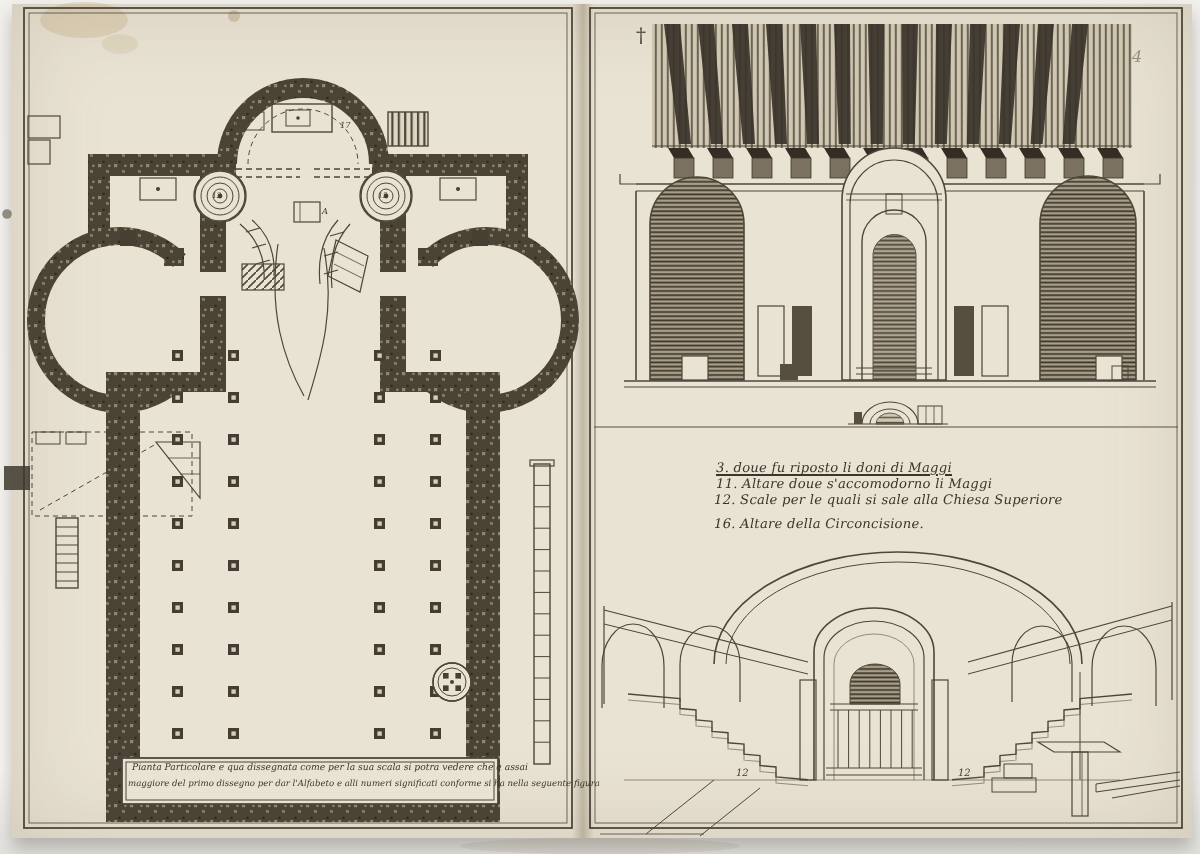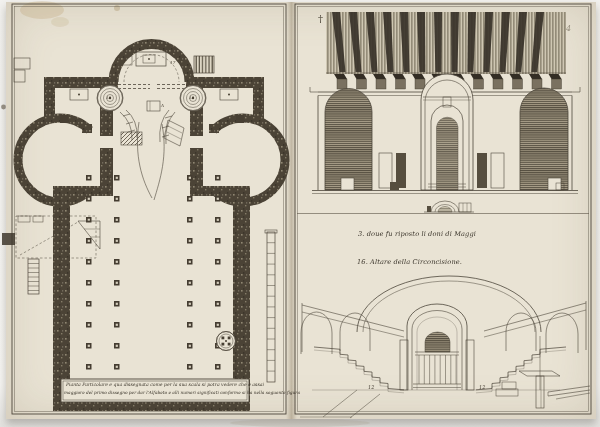--- a/index.html
+++ b/index.html
@@ -388,21 +388,23 @@
         <path d="M357 390 L323 417" stroke-width="0.5"></path>
         <path d="M380 394 L350 418" stroke-width="0.5"></path>
         <line x1="300" y1="417" x2="352" y2="417" stroke-width="0.4"></line>
       </g>
     </g>
   </svg>
 
   <div class="txt cross-mark" style="left:318px;top:13px;">†</div>
   <div class="txt plate-number" style="left:566px;top:24px;">4</div>
 
-  <div class="txt legend-line" style="left:358px;top:229.9px;">3. doue fu riposto li doni di Maggi</div>
+  <div class="txt legend-line" style="left:358px;top:229.9px;text-decoration:underline;">3. doue fu riposto li doni di Maggi</div>
+  <div class="txt legend-line" style="left:358px;top:238.1px;">11. Altare doue s'accomodorno li Maggi</div>
+  <div class="txt legend-line" style="left:357px;top:246.3px;">12. Scale per le quali si sale alla Chiesa Superiore</div>
   <div class="txt legend-line" style="left:357px;top:258px;">16. Altare della Circoncisione.</div>
 
   <div class="txt caption-line1" style="left:66px;top:382px;">Pianta Particolare e qua dissegnata come per la sua scala si potra vedere che e assai</div>
   <div class="txt caption-line2" style="left:64px;top:390px;">maggiore del primo dissegno per dar l'Alfabeto e alli numeri significati conforme si ha nella seguente figura</div>
 
   <div class="txt plan-label" style="left:170px;top:60px;">17</div>
   <div class="txt plan-label" style="left:161px;top:103px;">A</div>
   <div class="txt plan-label" style="left:106px;top:94.5px;font-size:3.8px;">12</div>
   <div class="txt plan-label" style="left:189px;top:94.5px;font-size:3.8px;">13</div>
 

